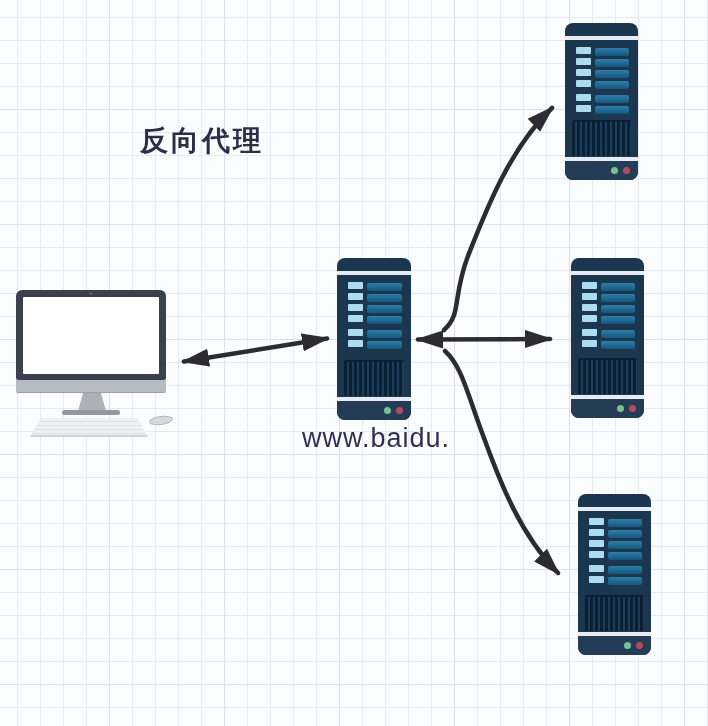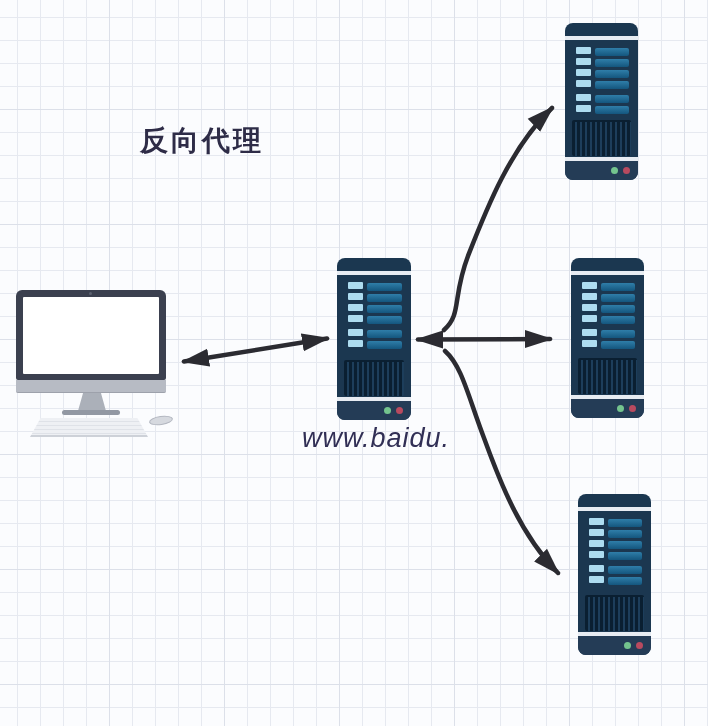--- a/index.html
+++ b/index.html
@@ -19,21 +19,20 @@
 
   
   .diagram-title{
     left:140px;top:122px;font-size:28px;font-weight:600;
     letter-spacing:3px;color:var(--title-text,#2e2c47);
   }
   .proxy-label{
     left:278px;top:422px;width:196px;text-align:center;
     font-size:27px;line-height:1.22;color:var(--label-text,#312f55);
     letter-spacing:1px;
-    font-style:italic;
   }
 
   
   .monitor-bezel{
     left:16px;top:290px;width:150px;height:90px;box-sizing:border-box;
     background:var(--monitor-bezel,#3b404f);border-radius:6px 6px 2px 2px;
     padding:7px 7px 6px 7px;
   }
   .monitor-screen{width:100%;height:100%;background:var(--monitor-screen,#fff);border-radius:1px;}
   .monitor-camera{left:89px;top:292px;width:3px;height:3px;border-radius:50%;background:#5c6170;}

